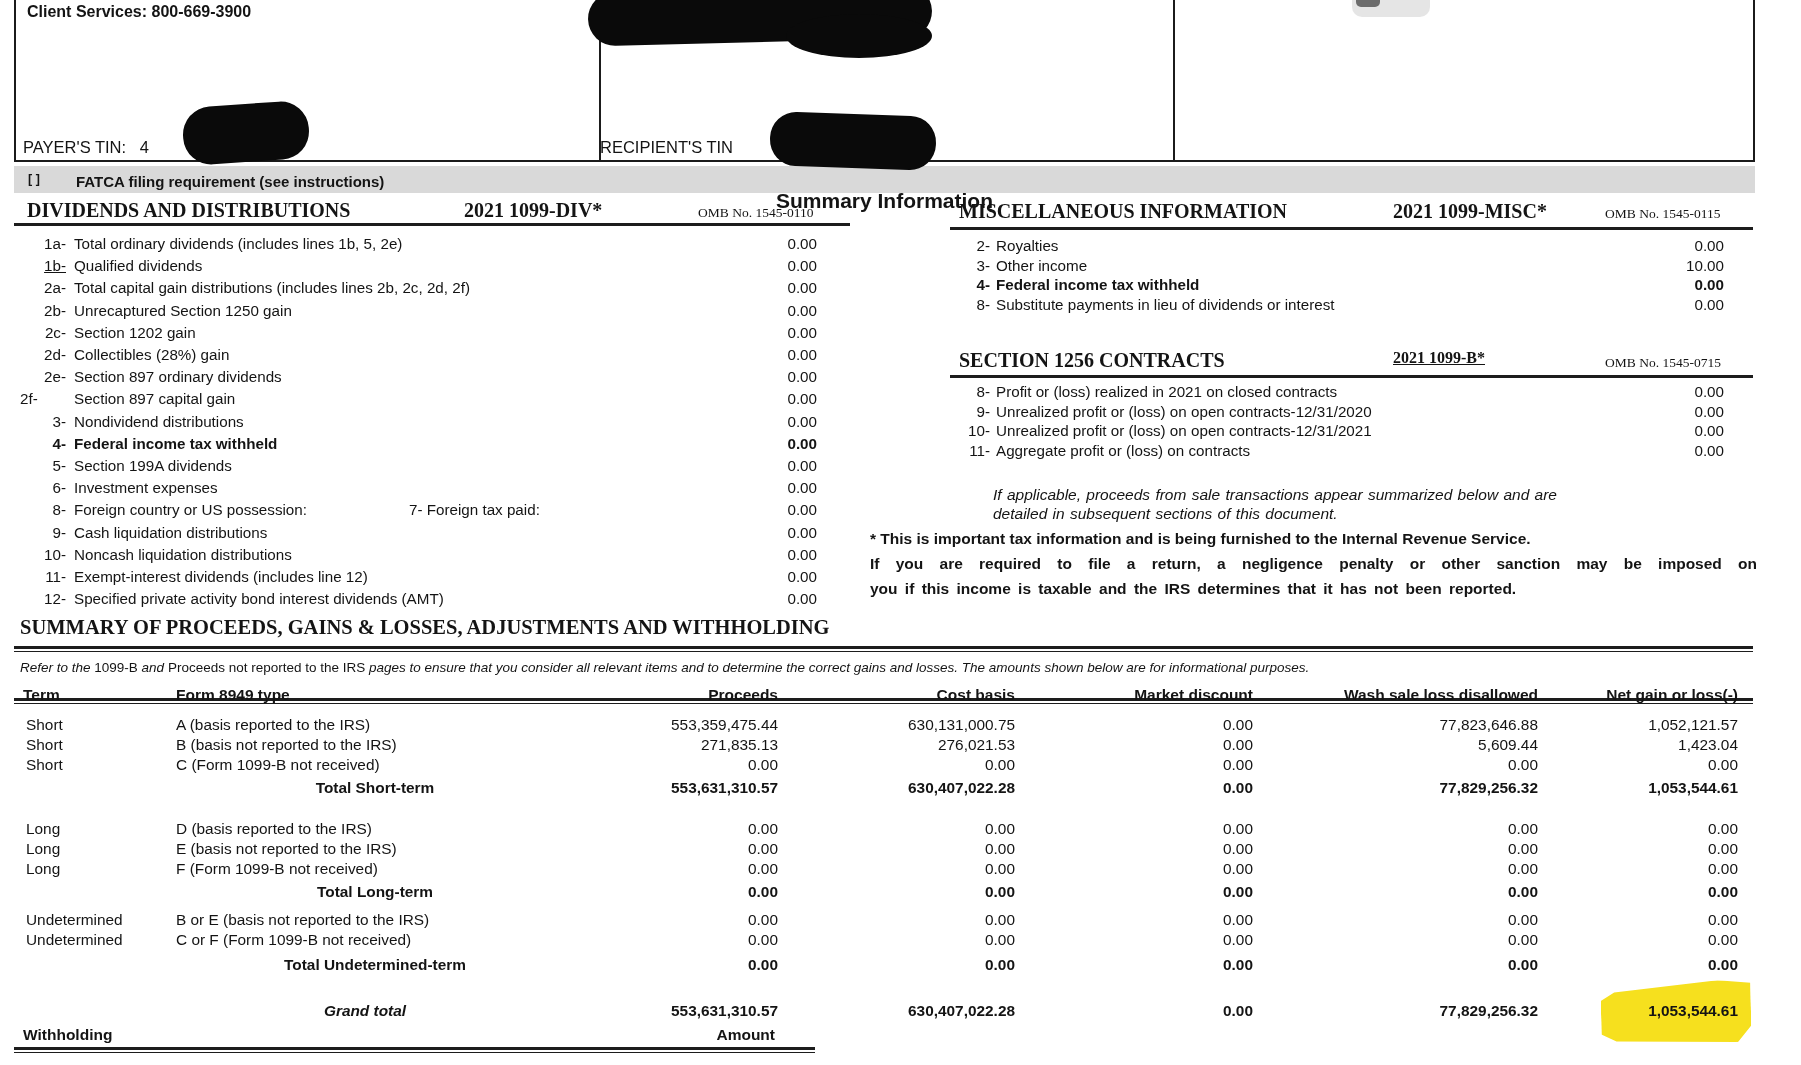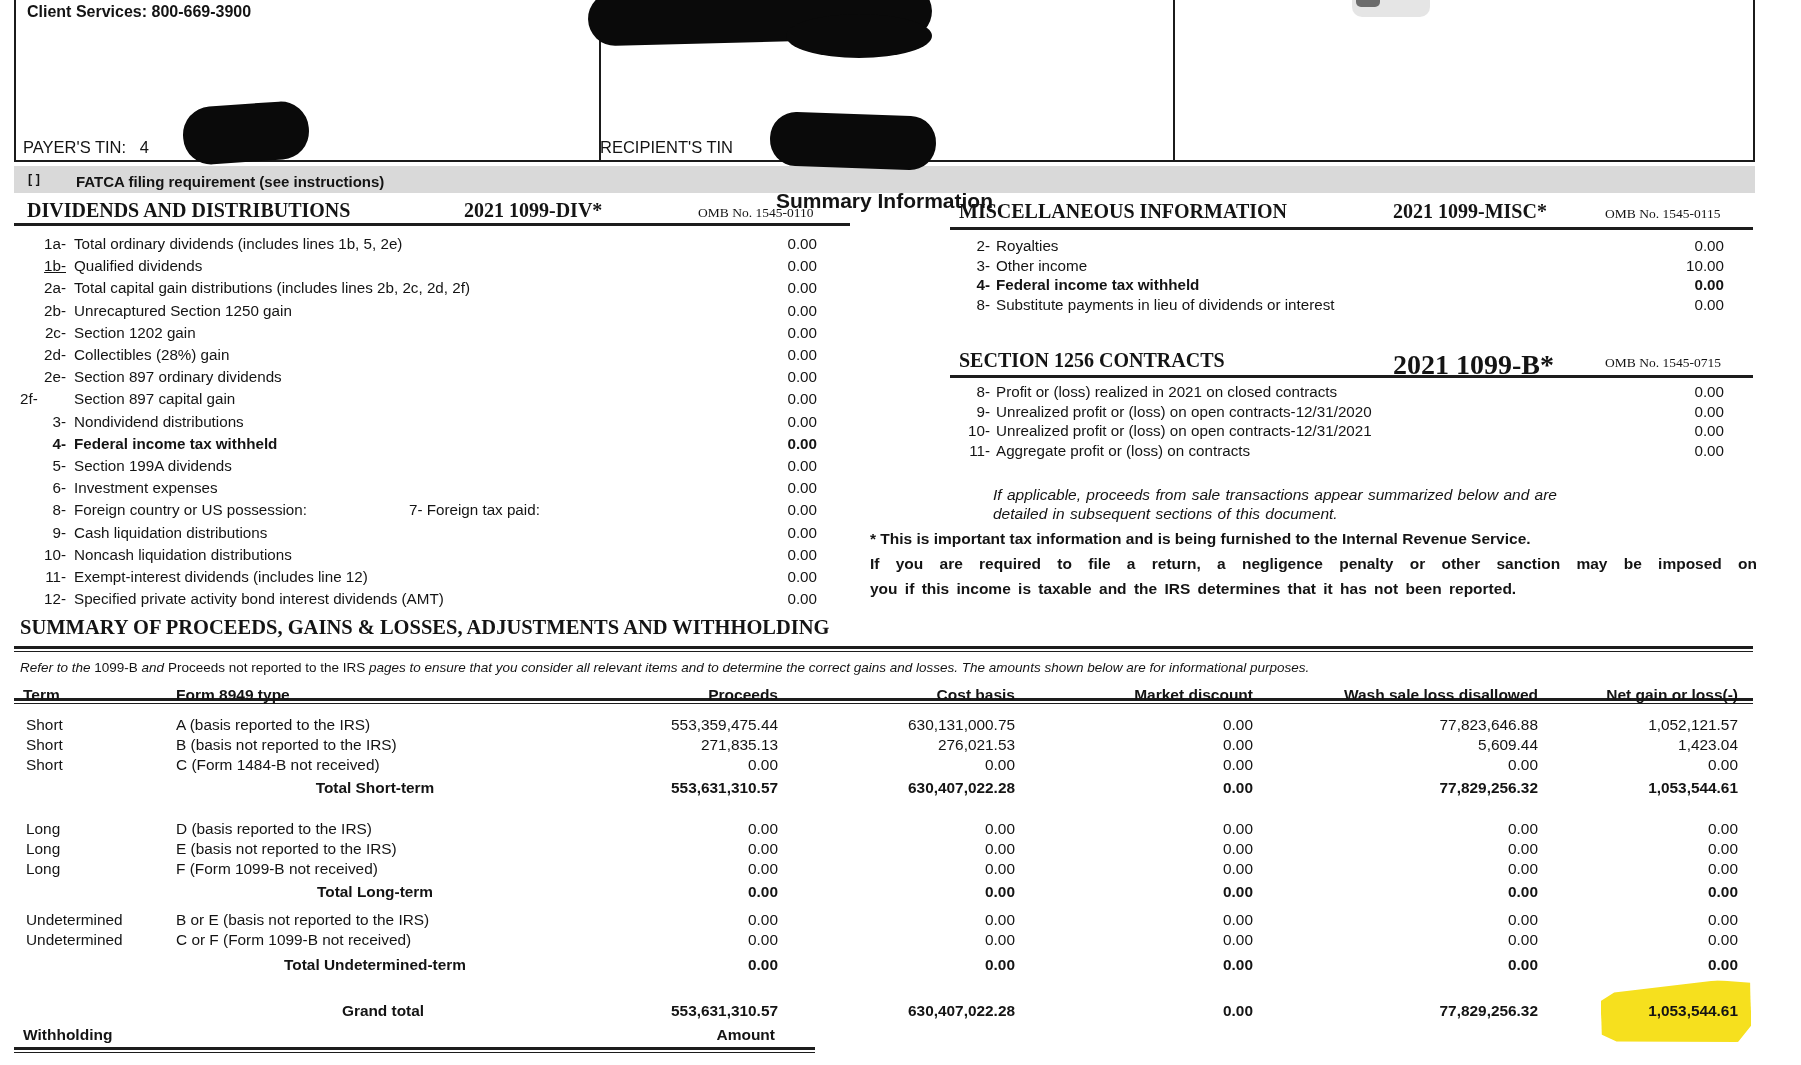--- a/index.html
+++ b/index.html
@@ -190,21 +190,21 @@
         <span class="cell" style="left: 1624px; width: 100px; text-align: right;">0.00</span>
       </div>
       <div class="li" style="top: 295.8px;">
         <span class="cell" style="left: 950px; width: 40px; text-align: right;">8-</span>
         <span class="cell" style="left: 996px;">Substitute payments in lieu of dividends or interest</span>
         <span class="cell" style="left: 1624px; width: 100px; text-align: right;">0.00</span>
       </div>
     </div>
 
   <div class="abs serif b" style="left:959px;top:349px;font-size:20px;">SECTION 1256 CONTRACTS</div>
-  <div class="abs serif b" style="left:1393px;top:349px;font-size:28px;">2021 1099-B*</div>
+  <div class="abs serif b" style="left:1393px;top:349px;font-size:16px;text-decoration:underline;">2021 1099-B*</div>
   <div class="abs serif" style="left:1605px;top:355px;font-size:13.5px;">OMB No. 1545-0715</div>
   <div class="rule1" style="left:950px;top:375px;width:803px;"></div>
   <div id="s1256-rows">
       <div class="li" style="top: 383px;">
         <span class="cell" style="left: 950px; width: 40px; text-align: right;">8-</span>
         <span class="cell" style="left: 996px; text-align: right;">Profit or (loss) realized in 2021 on closed contracts</span>
         <span class="cell" style="left: 1624px; width: 100px; text-align: right;">0.00</span>
       </div>
       <div class="li" style="top: 402.7px;">
         <span class="cell" style="left: 950px; width: 40px; text-align: right;">9-</span>
@@ -259,21 +259,21 @@
         <span class="cell" style="left: 26px;">Short</span>
         <span class="cell" style="left: 176px;">B (basis not reported to the IRS)</span>
         <span class="cell" style="left: 618px; width: 160px; text-align: right;">271,835.13</span>
         <span class="cell" style="left: 855px; width: 160px; text-align: right;">276,021.53</span>
         <span class="cell" style="left: 1103px; width: 150px; text-align: right;">0.00</span>
         <span class="cell" style="left: 1378px; width: 160px; text-align: right;">5,609.44</span>
         <span class="cell" style="left: 1578px; width: 160px; text-align: right;">1,423.04</span>
       </div>
       <div class="tr" style="top: 748px;">
         <span class="cell" style="left: 26px;">Short</span>
-        <span class="cell" style="left: 176px;">C (Form 1484-B not received)</span>
+        <span class="cell" style="left: 176px;">C (Form 1099-B not received)</span>
         <span class="cell" style="left: 618px; width: 160px; text-align: right;">0.00</span>
         <span class="cell" style="left: 855px; width: 160px; text-align: right;">0.00</span>
         <span class="cell" style="left: 1103px; width: 150px; text-align: right;">0.00</span>
         <span class="cell" style="left: 1378px; width: 160px; text-align: right;">0.00</span>
         <span class="cell" style="left: 1578px; width: 160px; text-align: right;">0.00</span>
       </div>
       <div class="tr b" style="top: 771px;">
         <span class="cell" style="left: 230px; width: 290px; text-align: center;">Total Short-term</span>
         <span class="cell" style="left: 618px; width: 160px; text-align: right;">553,631,310.57</span>
         <span class="cell" style="left: 855px; width: 160px; text-align: right;">630,407,022.28</span>
@@ -336,21 +336,21 @@
       </div>
       <div class="tr b" style="top: 948px;">
         <span class="cell" style="left: 230px; width: 290px; text-align: center;">Total Undetermined-term</span>
         <span class="cell" style="left: 618px; width: 160px; text-align: right;">0.00</span>
         <span class="cell" style="left: 855px; width: 160px; text-align: right;">0.00</span>
         <span class="cell" style="left: 1103px; width: 150px; text-align: right;">0.00</span>
         <span class="cell" style="left: 1378px; width: 160px; text-align: right;">0.00</span>
         <span class="cell" style="left: 1578px; width: 160px; text-align: right;">0.00</span>
       </div>
       <div class="tr b" style="top: 994px;">
-        <span class="cell" style="left: 238px; width: 290px; text-align: center;">Grand total</span>
+        <span class="cell" style="left: 220px; width: 290px; text-align: center; font-style: italic;">Grand total</span>
         <span class="cell" style="left: 618px; width: 160px; text-align: right;">553,631,310.57</span>
         <span class="cell" style="left: 855px; width: 160px; text-align: right;">630,407,022.28</span>
         <span class="cell" style="left: 1103px; width: 150px; text-align: right;">0.00</span>
         <span class="cell" style="left: 1378px; width: 160px; text-align: right;">77,829,256.32</span>
         <span class="cell" style="left: 1578px; width: 160px; text-align: right;">1,053,544.61</span>
       </div>
     </div>
 
   <div class="abs b" style="left:23px;top:1026px;font-size:15.5px;">Withholding</div>
   <div class="abs b" style="left:655px;top:1026px;width:120px;text-align:right;font-size:15.5px;">Amount</div>

